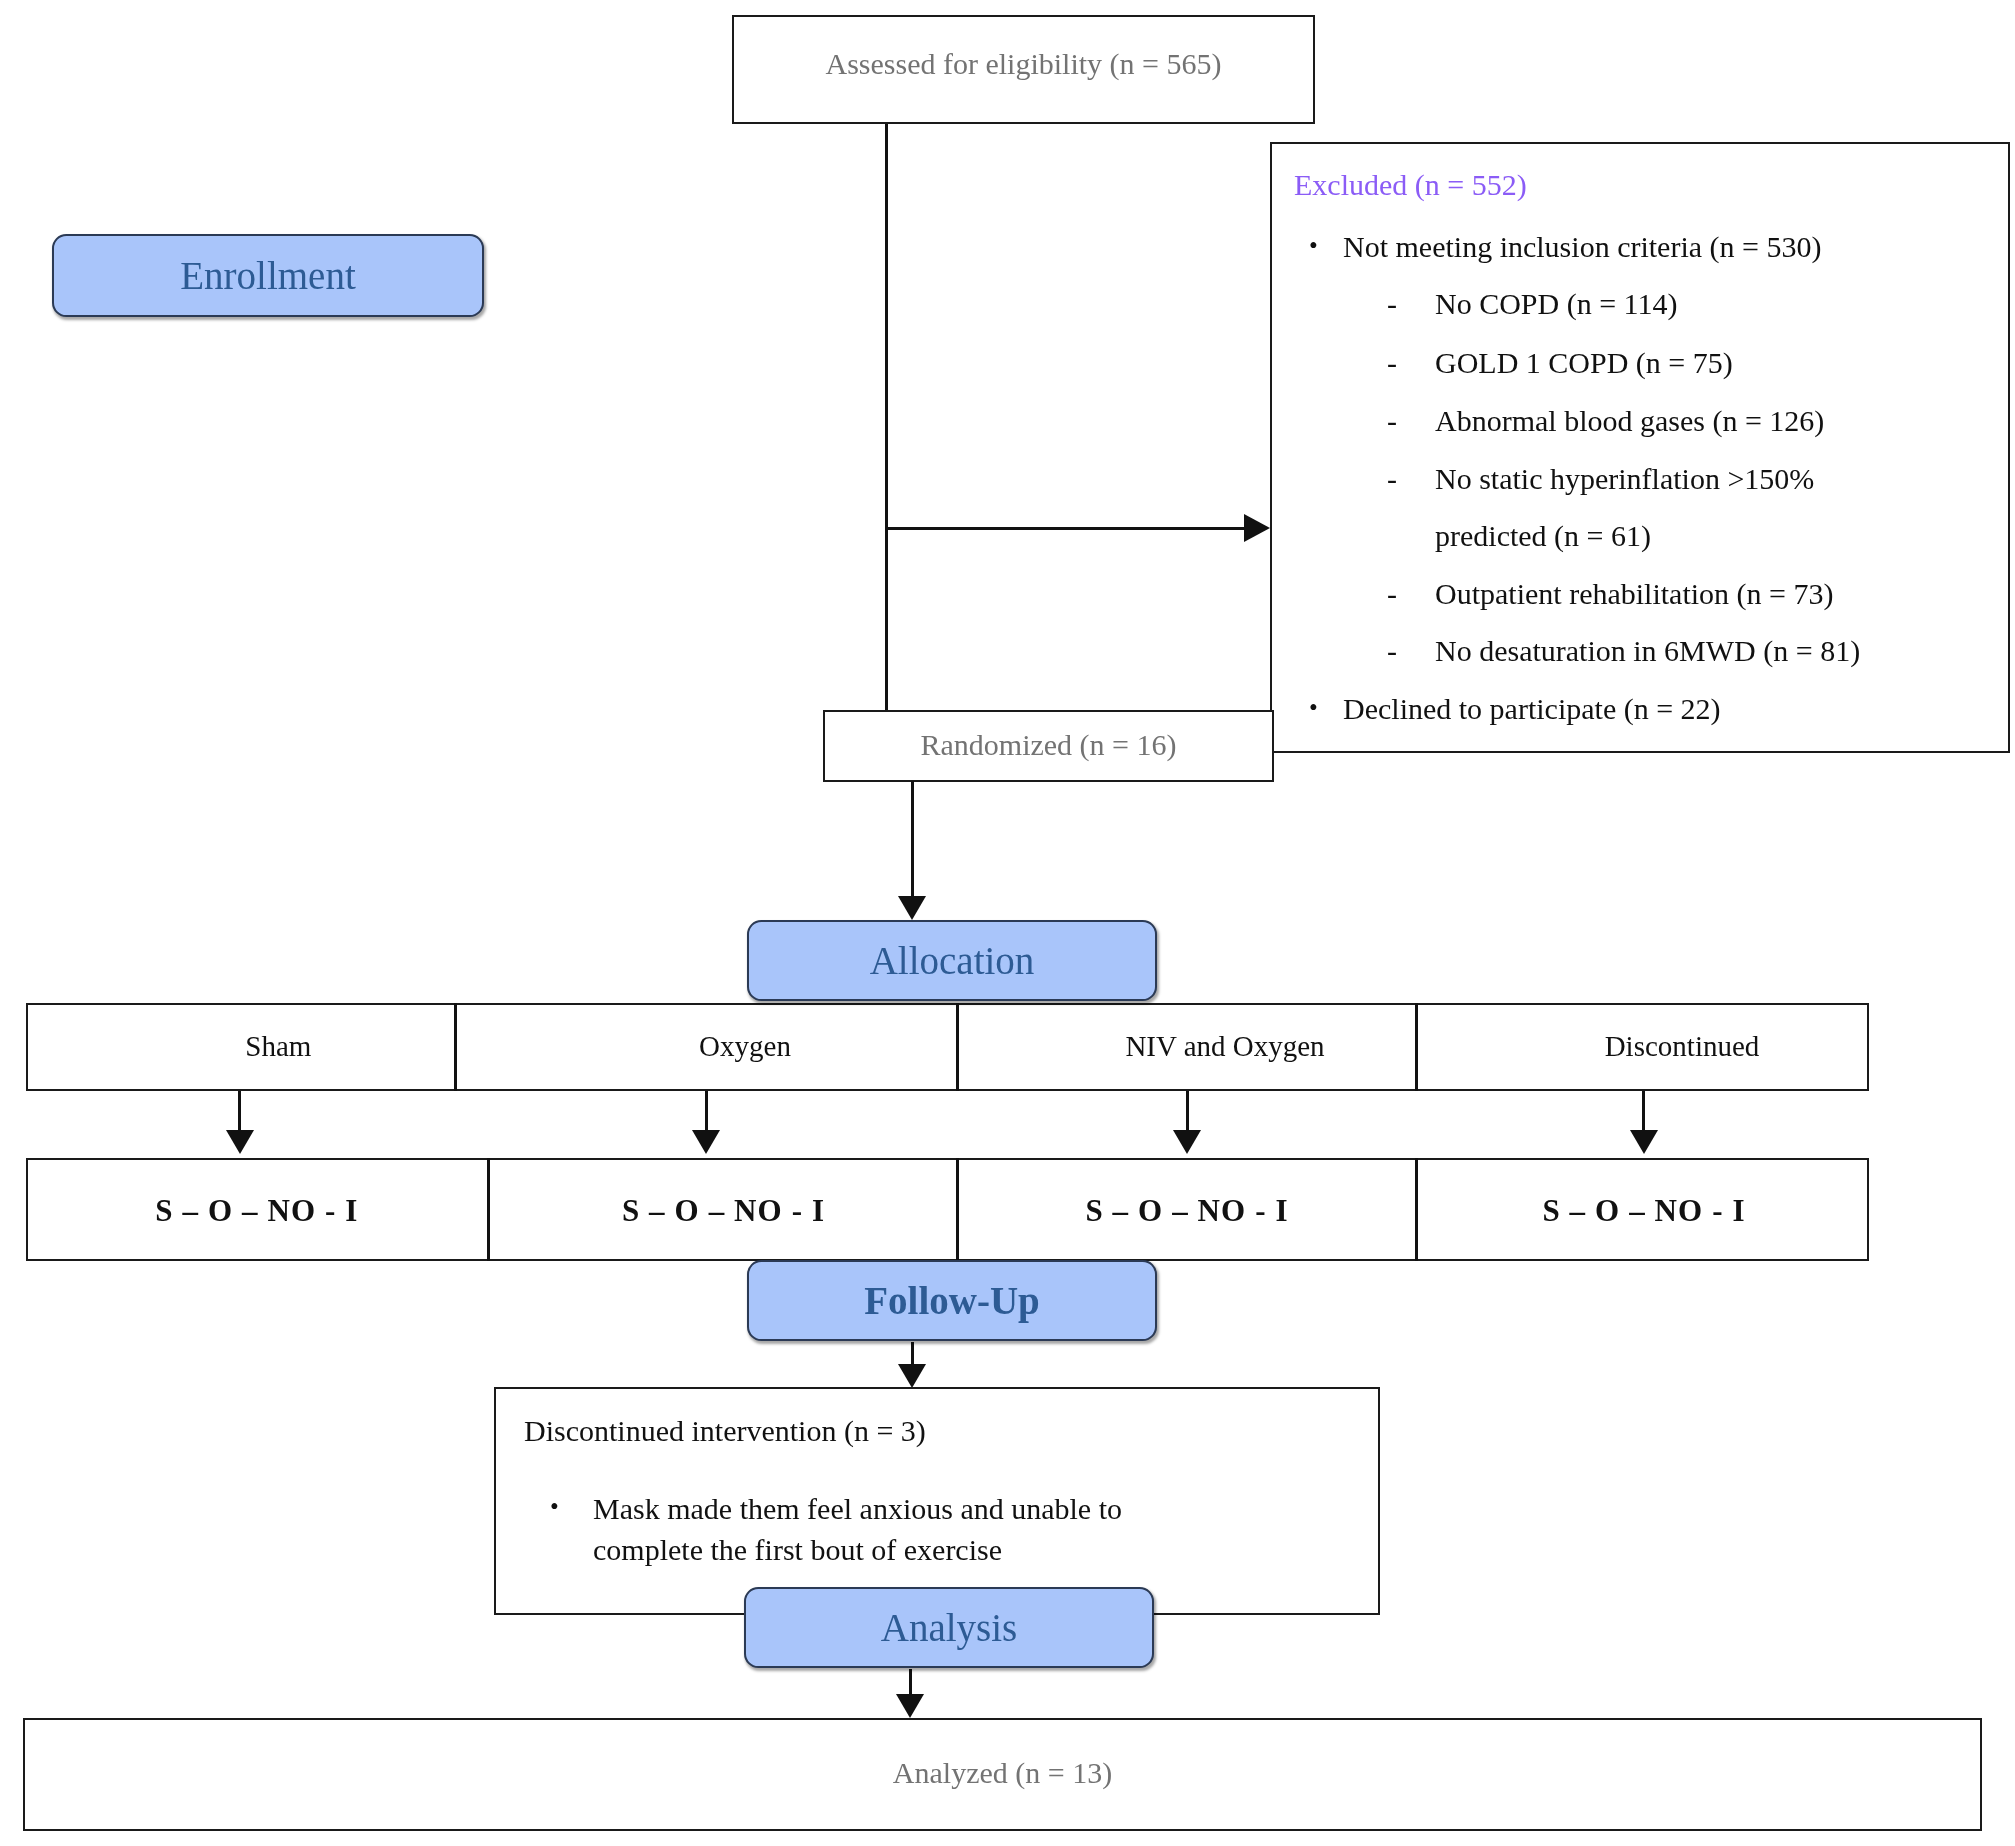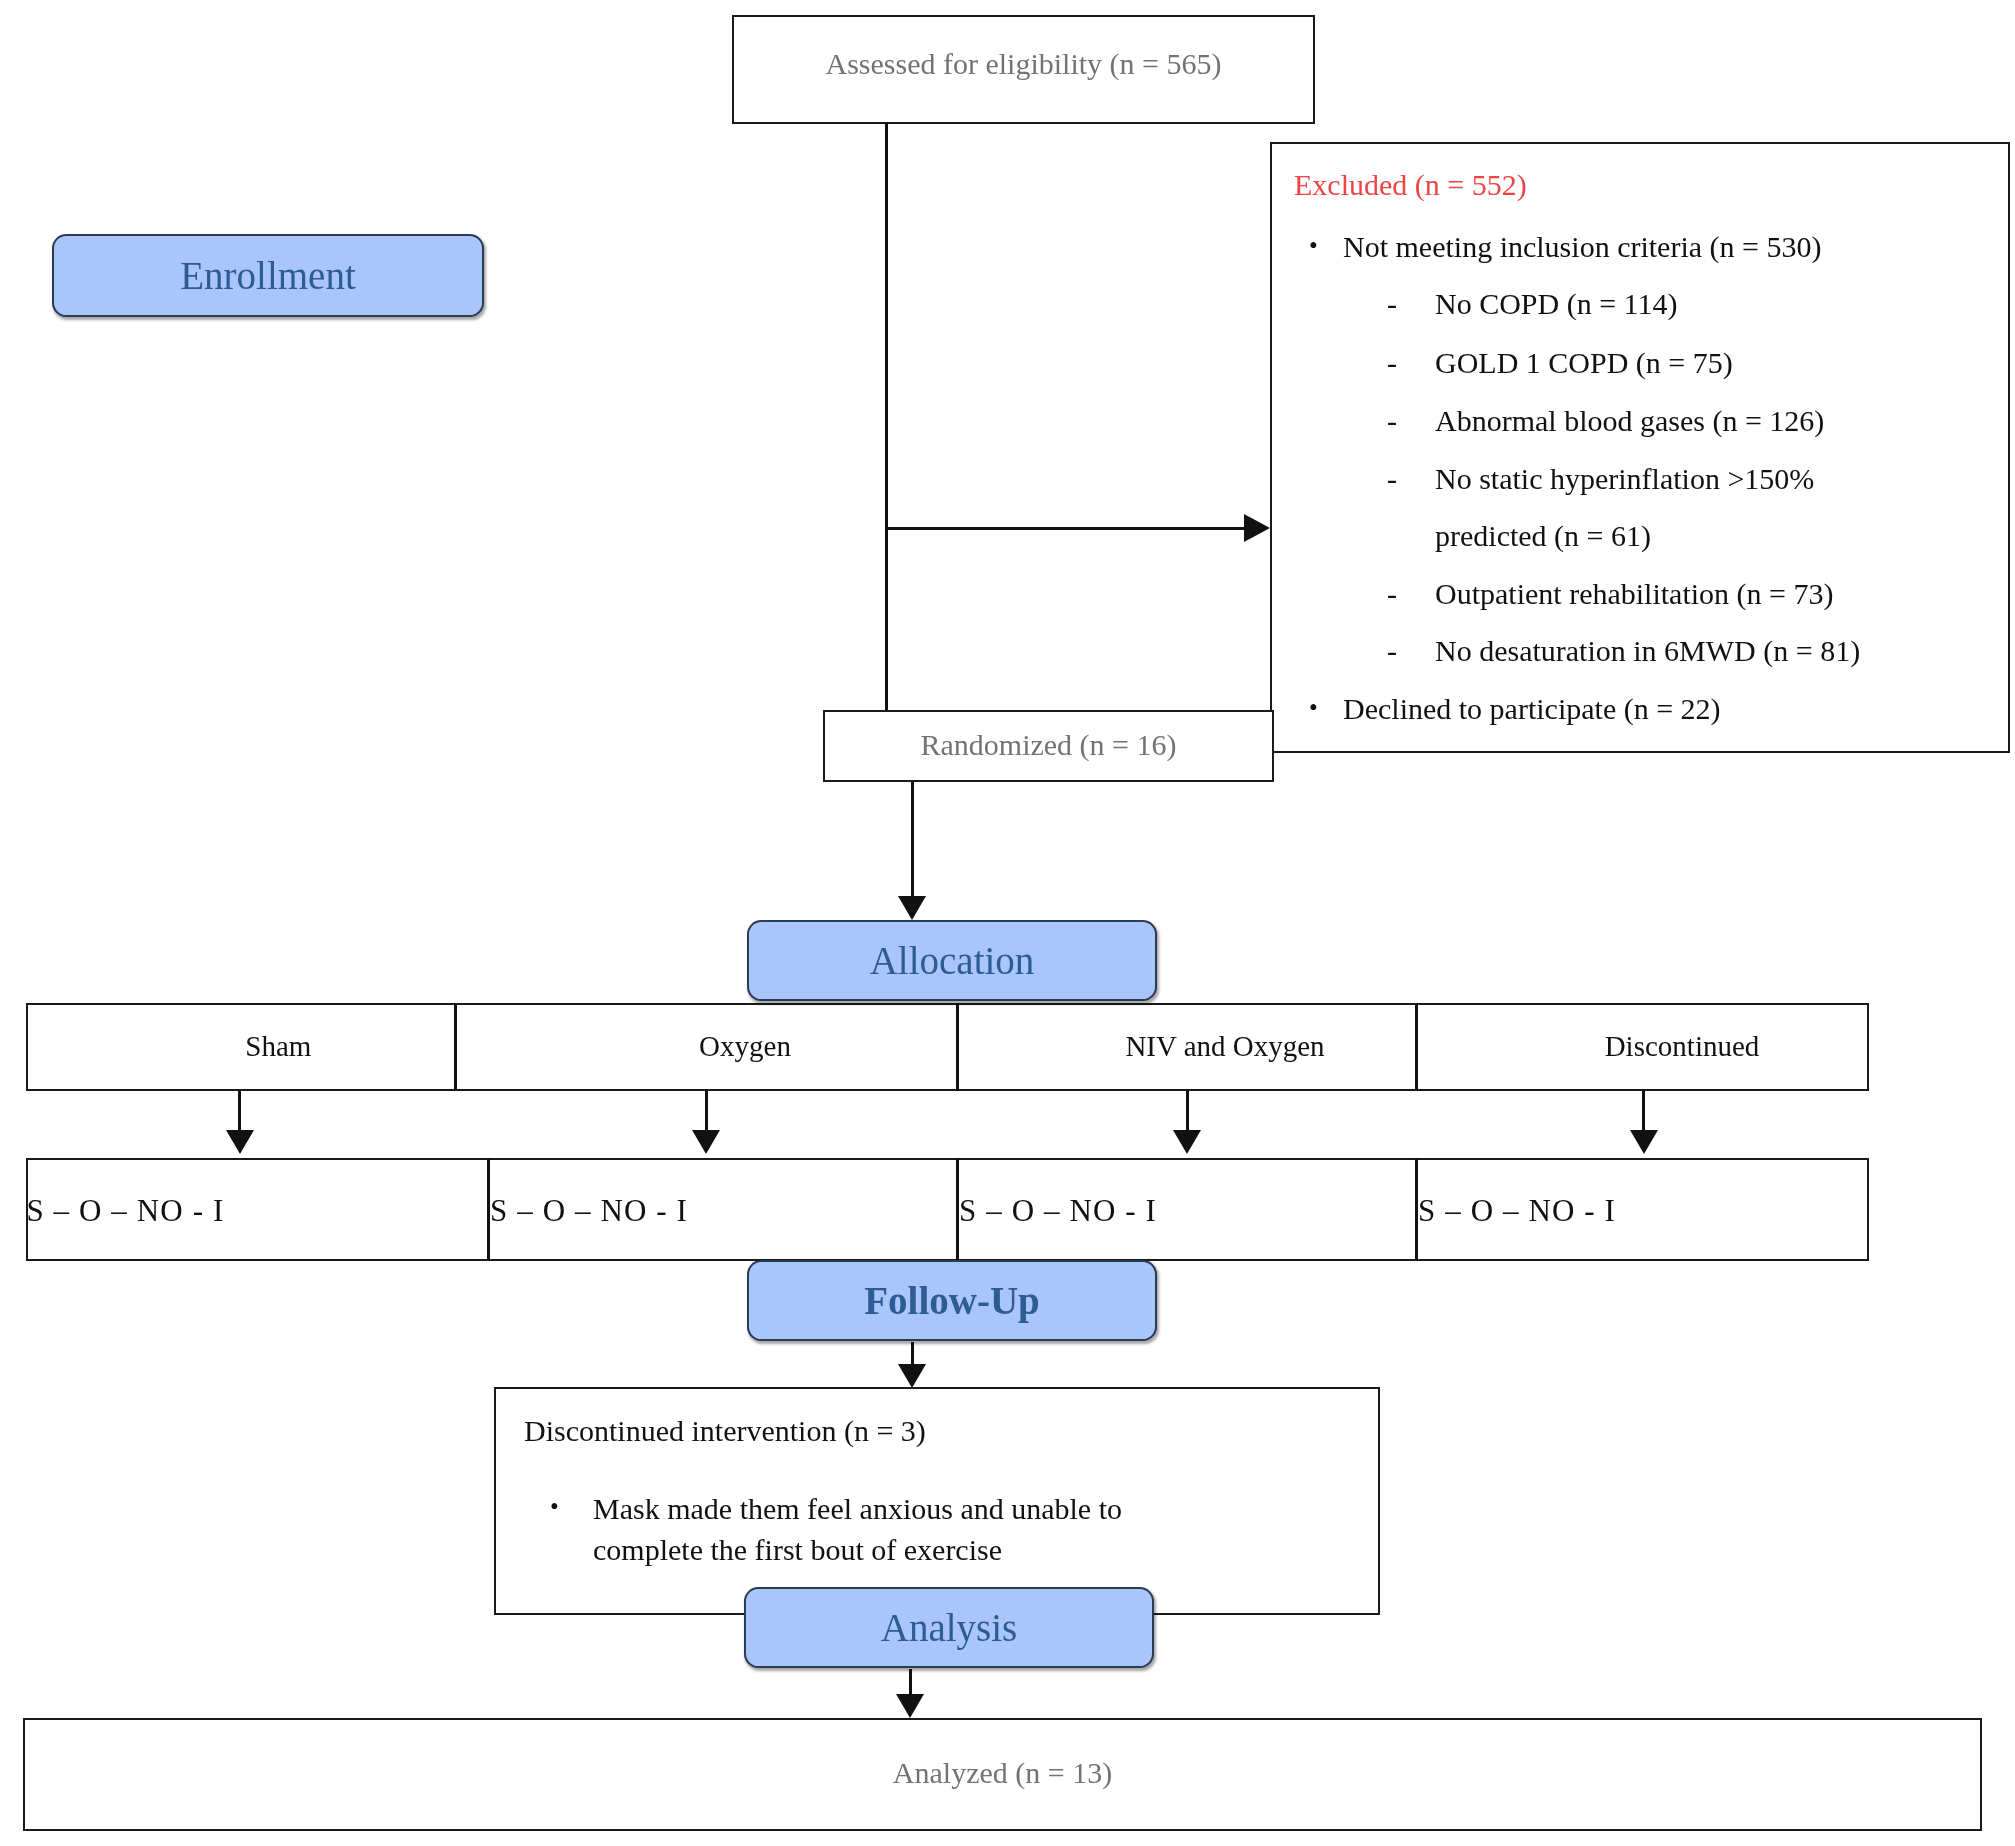--- a/index.html
+++ b/index.html
@@ -48,39 +48,40 @@
     border-right:14.3px solid transparent;
     border-top:24px solid #111111;
   }
   .arrow-right{
     position:absolute;
     width:0;height:0;
     border-top:14.3px solid transparent;
     border-bottom:14.3px solid transparent;
     border-left:26.4px solid #111111;
   }
-  .ex-title{position:absolute;font-size:30px;color:#ef4444;white-space:nowrap;}
+  .ex-title{position:absolute;font-size:30px;color:#8b5cf6;white-space:nowrap;}
   .ex-l1{position:absolute;font-size:30px;color:#111;white-space:nowrap;}
   .ex-l1 .bul{position:absolute;left:-34px;top:2.2px;font-size:25px;}
   .ex-l2{position:absolute;font-size:30px;color:#111;white-space:nowrap;}
   .ex-l2 .dash{position:absolute;left:-48px;top:0;font-size:30px;}
   .dis-head{position:absolute;font-size:30px;color:#111;white-space:nowrap;}
   .dis-bul{position:absolute;font-size:30px;color:#111;}
   .dis-bul .bul{position:absolute;left:-43px;top:1.1px;font-size:25px;}
   .grouplbl{
     position:absolute;
     text-align:center;
     font-size:29px;
     color:#111;
     padding-left:38px;
   }
   .armlbl{
     position:absolute;
+    text-align:center;
     font-size:31px;
-    font-weight:normal;
+    font-weight:bold;
     color:#111;
     letter-spacing:1.1px;
   }
   .cellborder{position:absolute;background:#111111;width:2.8px;}
 </style>
 </head>
 <body>
 
 <div id="page">
 

